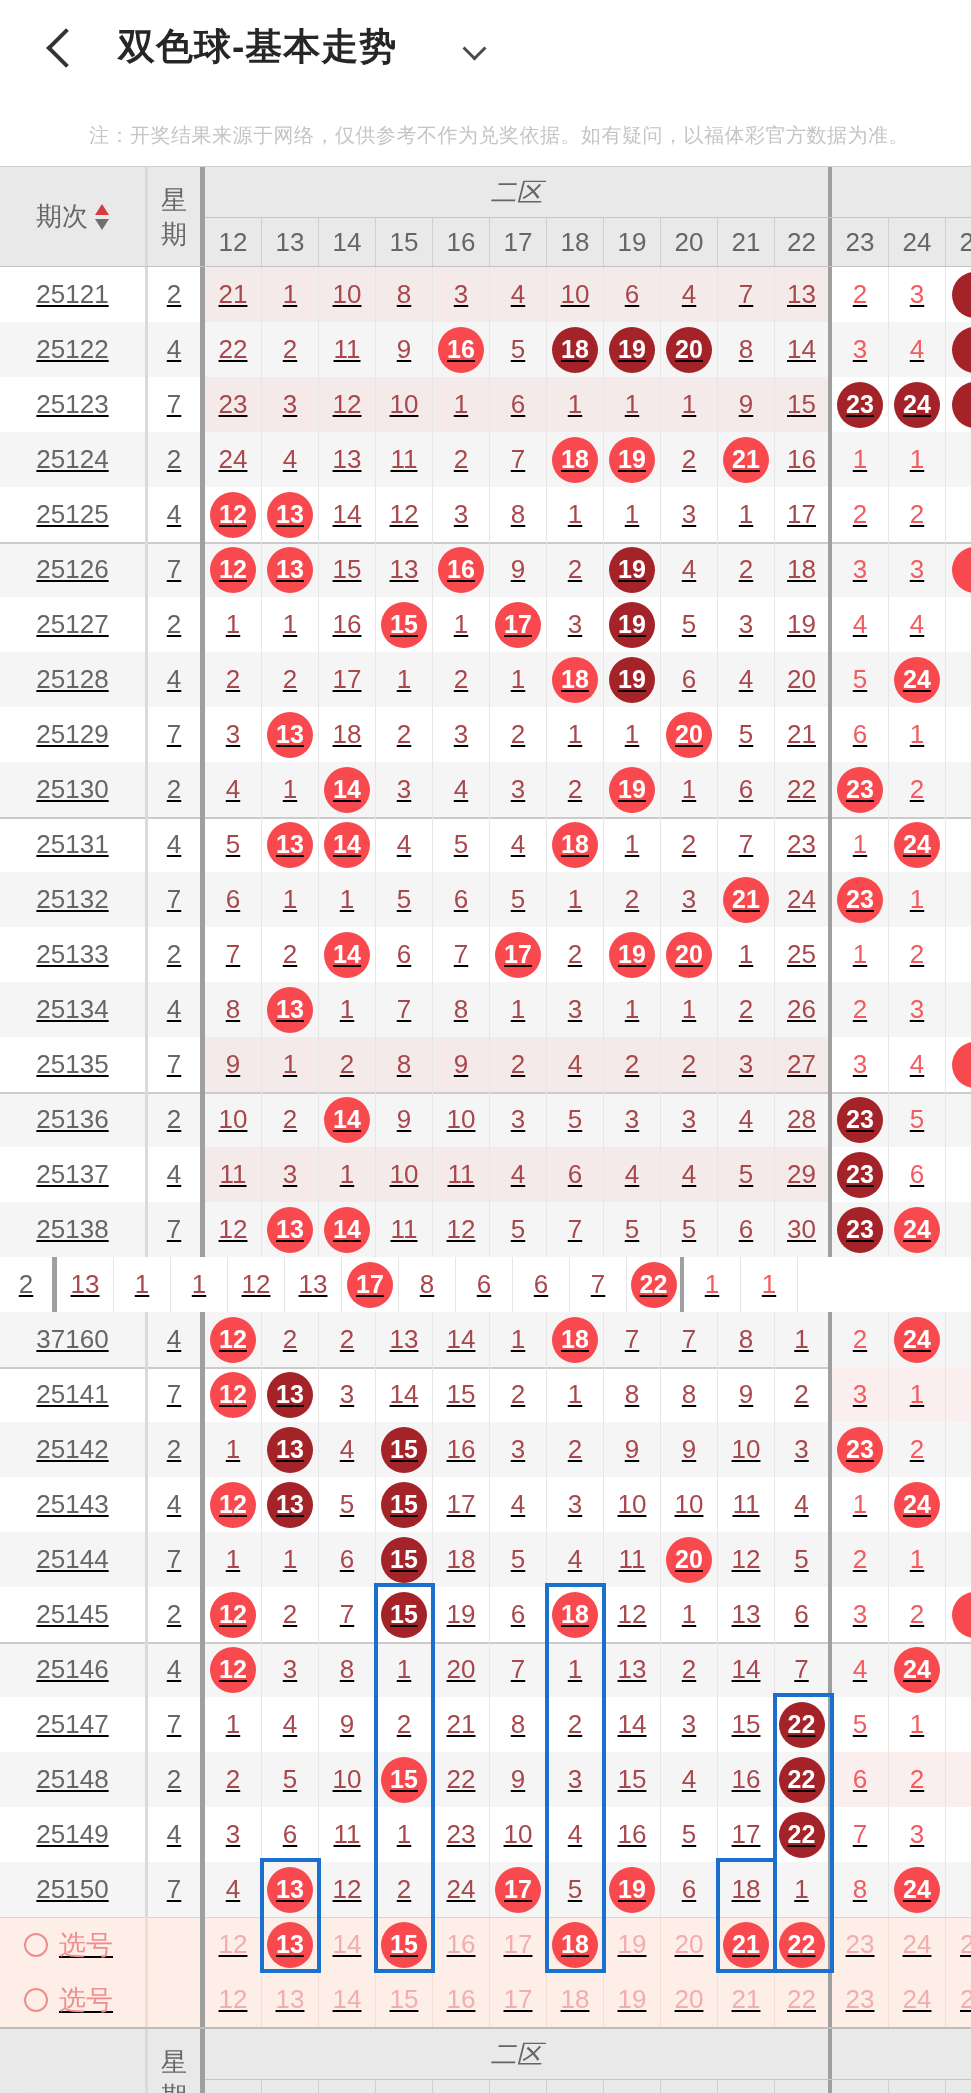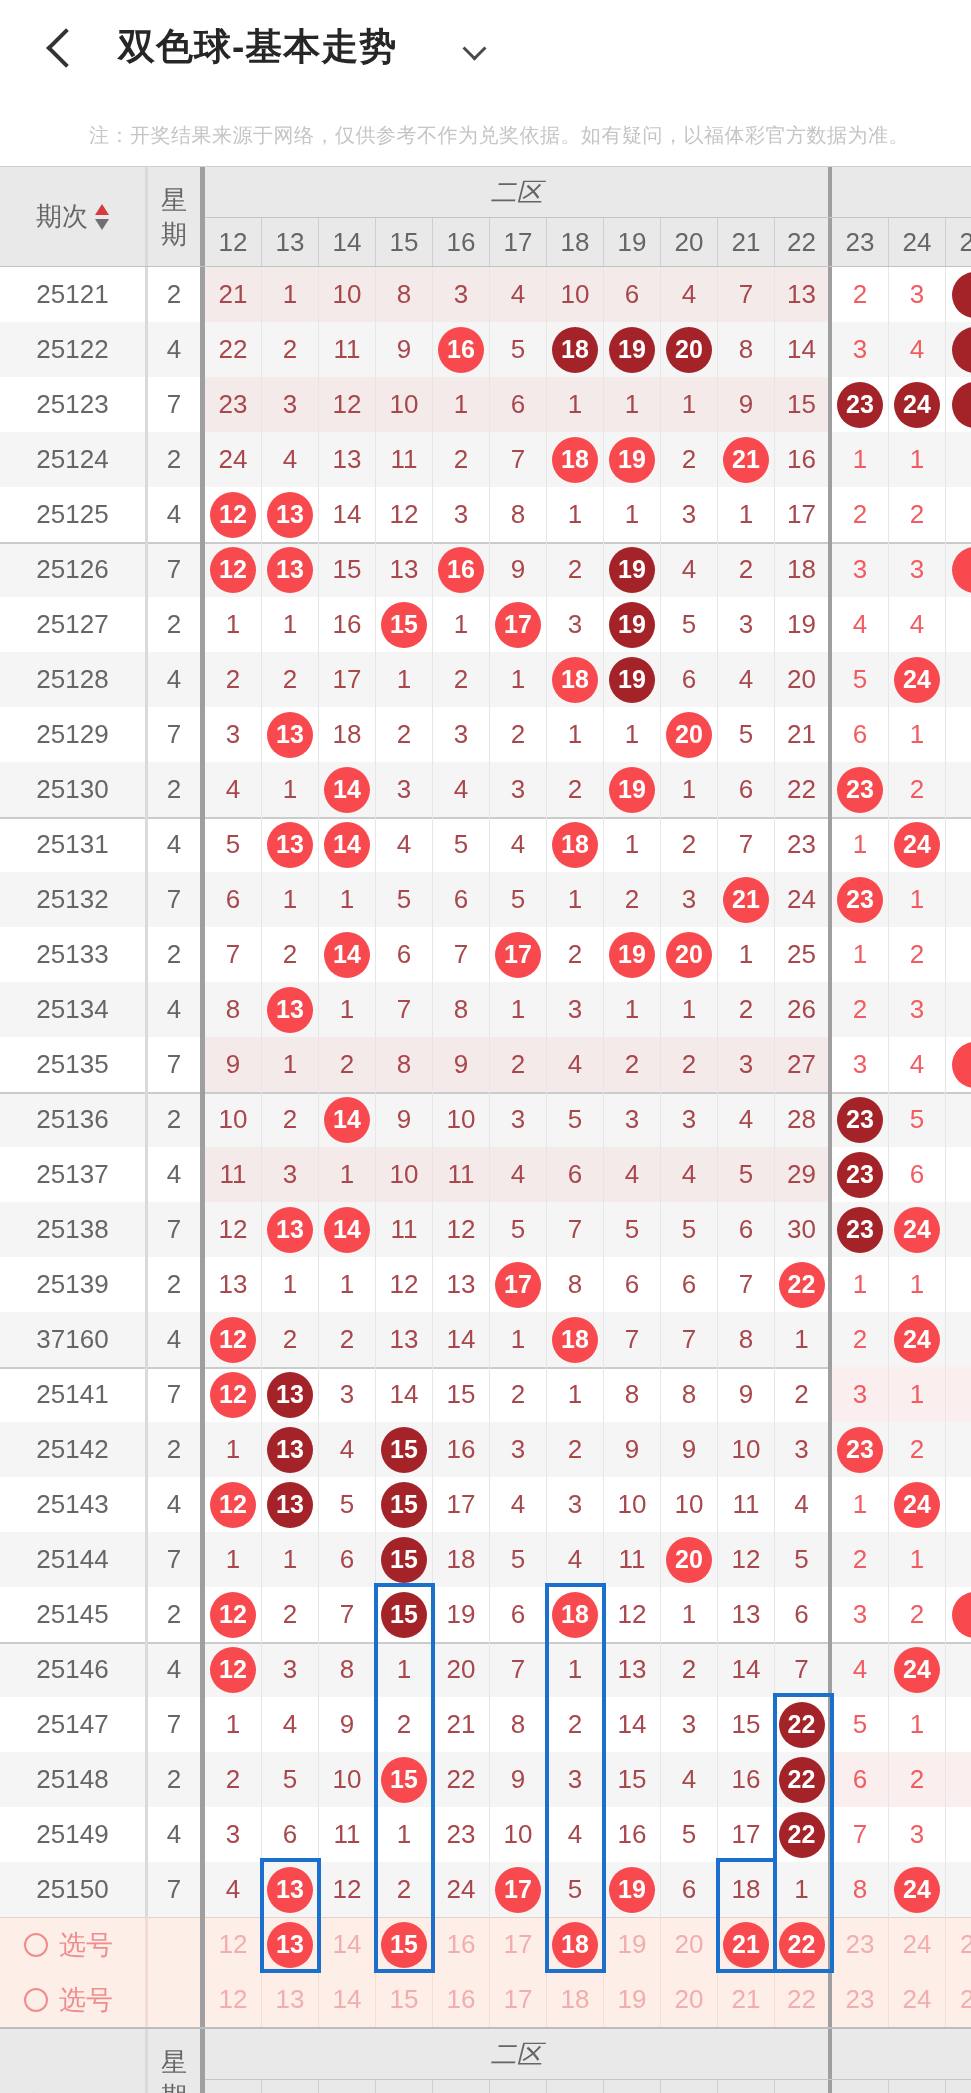--- a/index.html
+++ b/index.html
@@ -16,21 +16,21 @@
   .caret{position:absolute;left:464px;top:38px;width:22px;height:22px;}
   .caret:before{content:"";position:absolute;left:2px;top:2px;width:14px;height:14px;
         border-left:3px solid #4a4a4a;border-bottom:3px solid #4a4a4a;transform:rotate(-45deg);}
 
   .note{position:absolute;left:34px;top:122px;width:930px;font-size:20px;color:#c5c5c5;
         white-space:nowrap;letter-spacing:0.5px;text-align:center;}
 
   
   #tbl{position:absolute;top:166px;left:0;width:971px;height:1927px;overflow:hidden;
        border-top:1px solid #d0d0d0;}
-  .row{display:flex;height:55px;position:relative;background:#fff;}
+  .row{display:flex;height:55px;position:relative;background:#fff;text-decoration:underline;}
   .row.alt{background:#f5f5f5;}
   .row.sep{box-shadow:inset 0 2px 0 #cbcbcb;}
   .cell{box-sizing:border-box;flex:none;display:flex;align-items:center;justify-content:center;}
   .c-period{width:148px;border-right:3px solid #dadada;color:#666;font-size:26px;}
   .c-week{width:57px;border-right:5px solid #9f9f9f;color:#666;font-size:26px;}
   .c-num{width:57px;border-right:1px solid #e6e6e6;font-size:26px;font-stretch:condensed;}
   .c-num.z2{color:#a8484c;}
   .c-num.z3{color:#f25b5f;}
   .c-num.zdiv{border-right:4px solid #9f9f9f;}
   .c-num.clast{border-right:none;}
@@ -542,21 +542,20 @@
         <div class="cell c-num z2 zdiv">30</div>
         <div class="cell c-num z3">
           <div class="ball dark">23</div>
         </div>
         <div class="cell c-num z3">
           <div class="ball bright">24</div>
         </div>
         <div class="cell c-num z3 clast"></div>
       </div>
       <div class="row">
-        <div class="cell c-period">25139</div>
         <div class="cell c-week">2</div>
         <div class="cell c-num z2">13</div>
         <div class="cell c-num z2">1</div>
         <div class="cell c-num z2">1</div>
         <div class="cell c-num z2">12</div>
         <div class="cell c-num z2">13</div>
         <div class="cell c-num z2">
           <div class="ball bright">17</div>
         </div>
         <div class="cell c-num z2">8</div>

